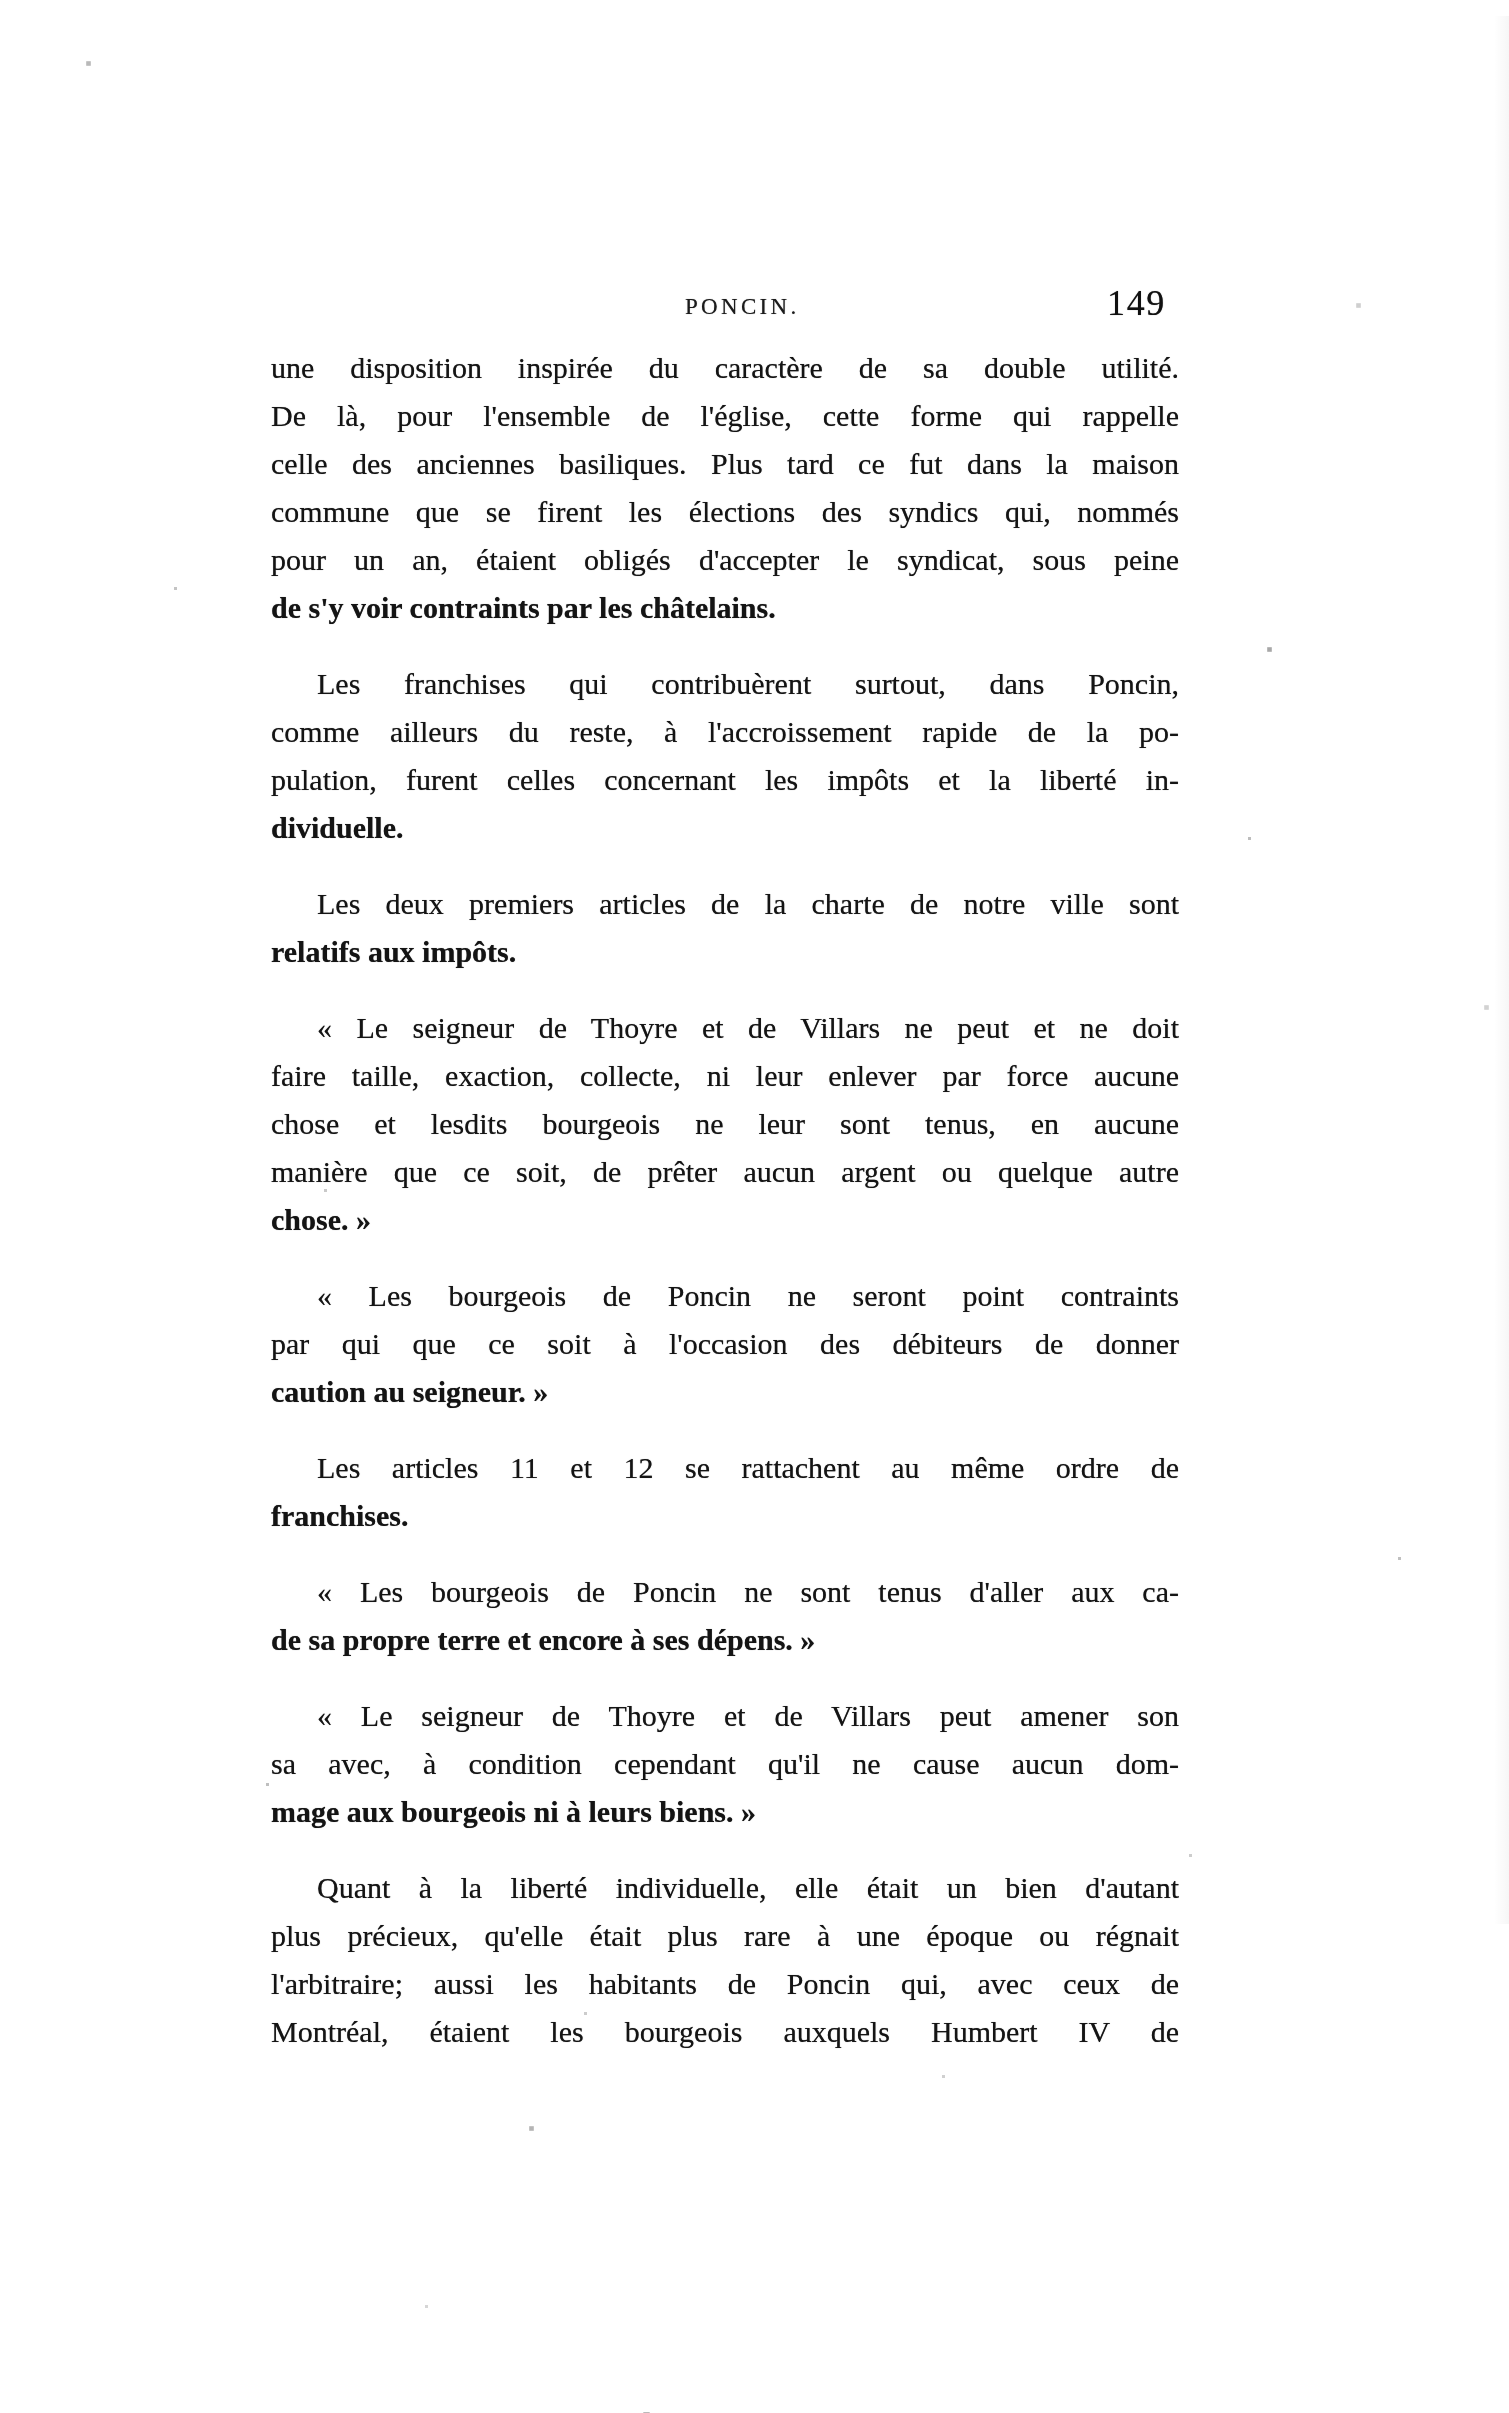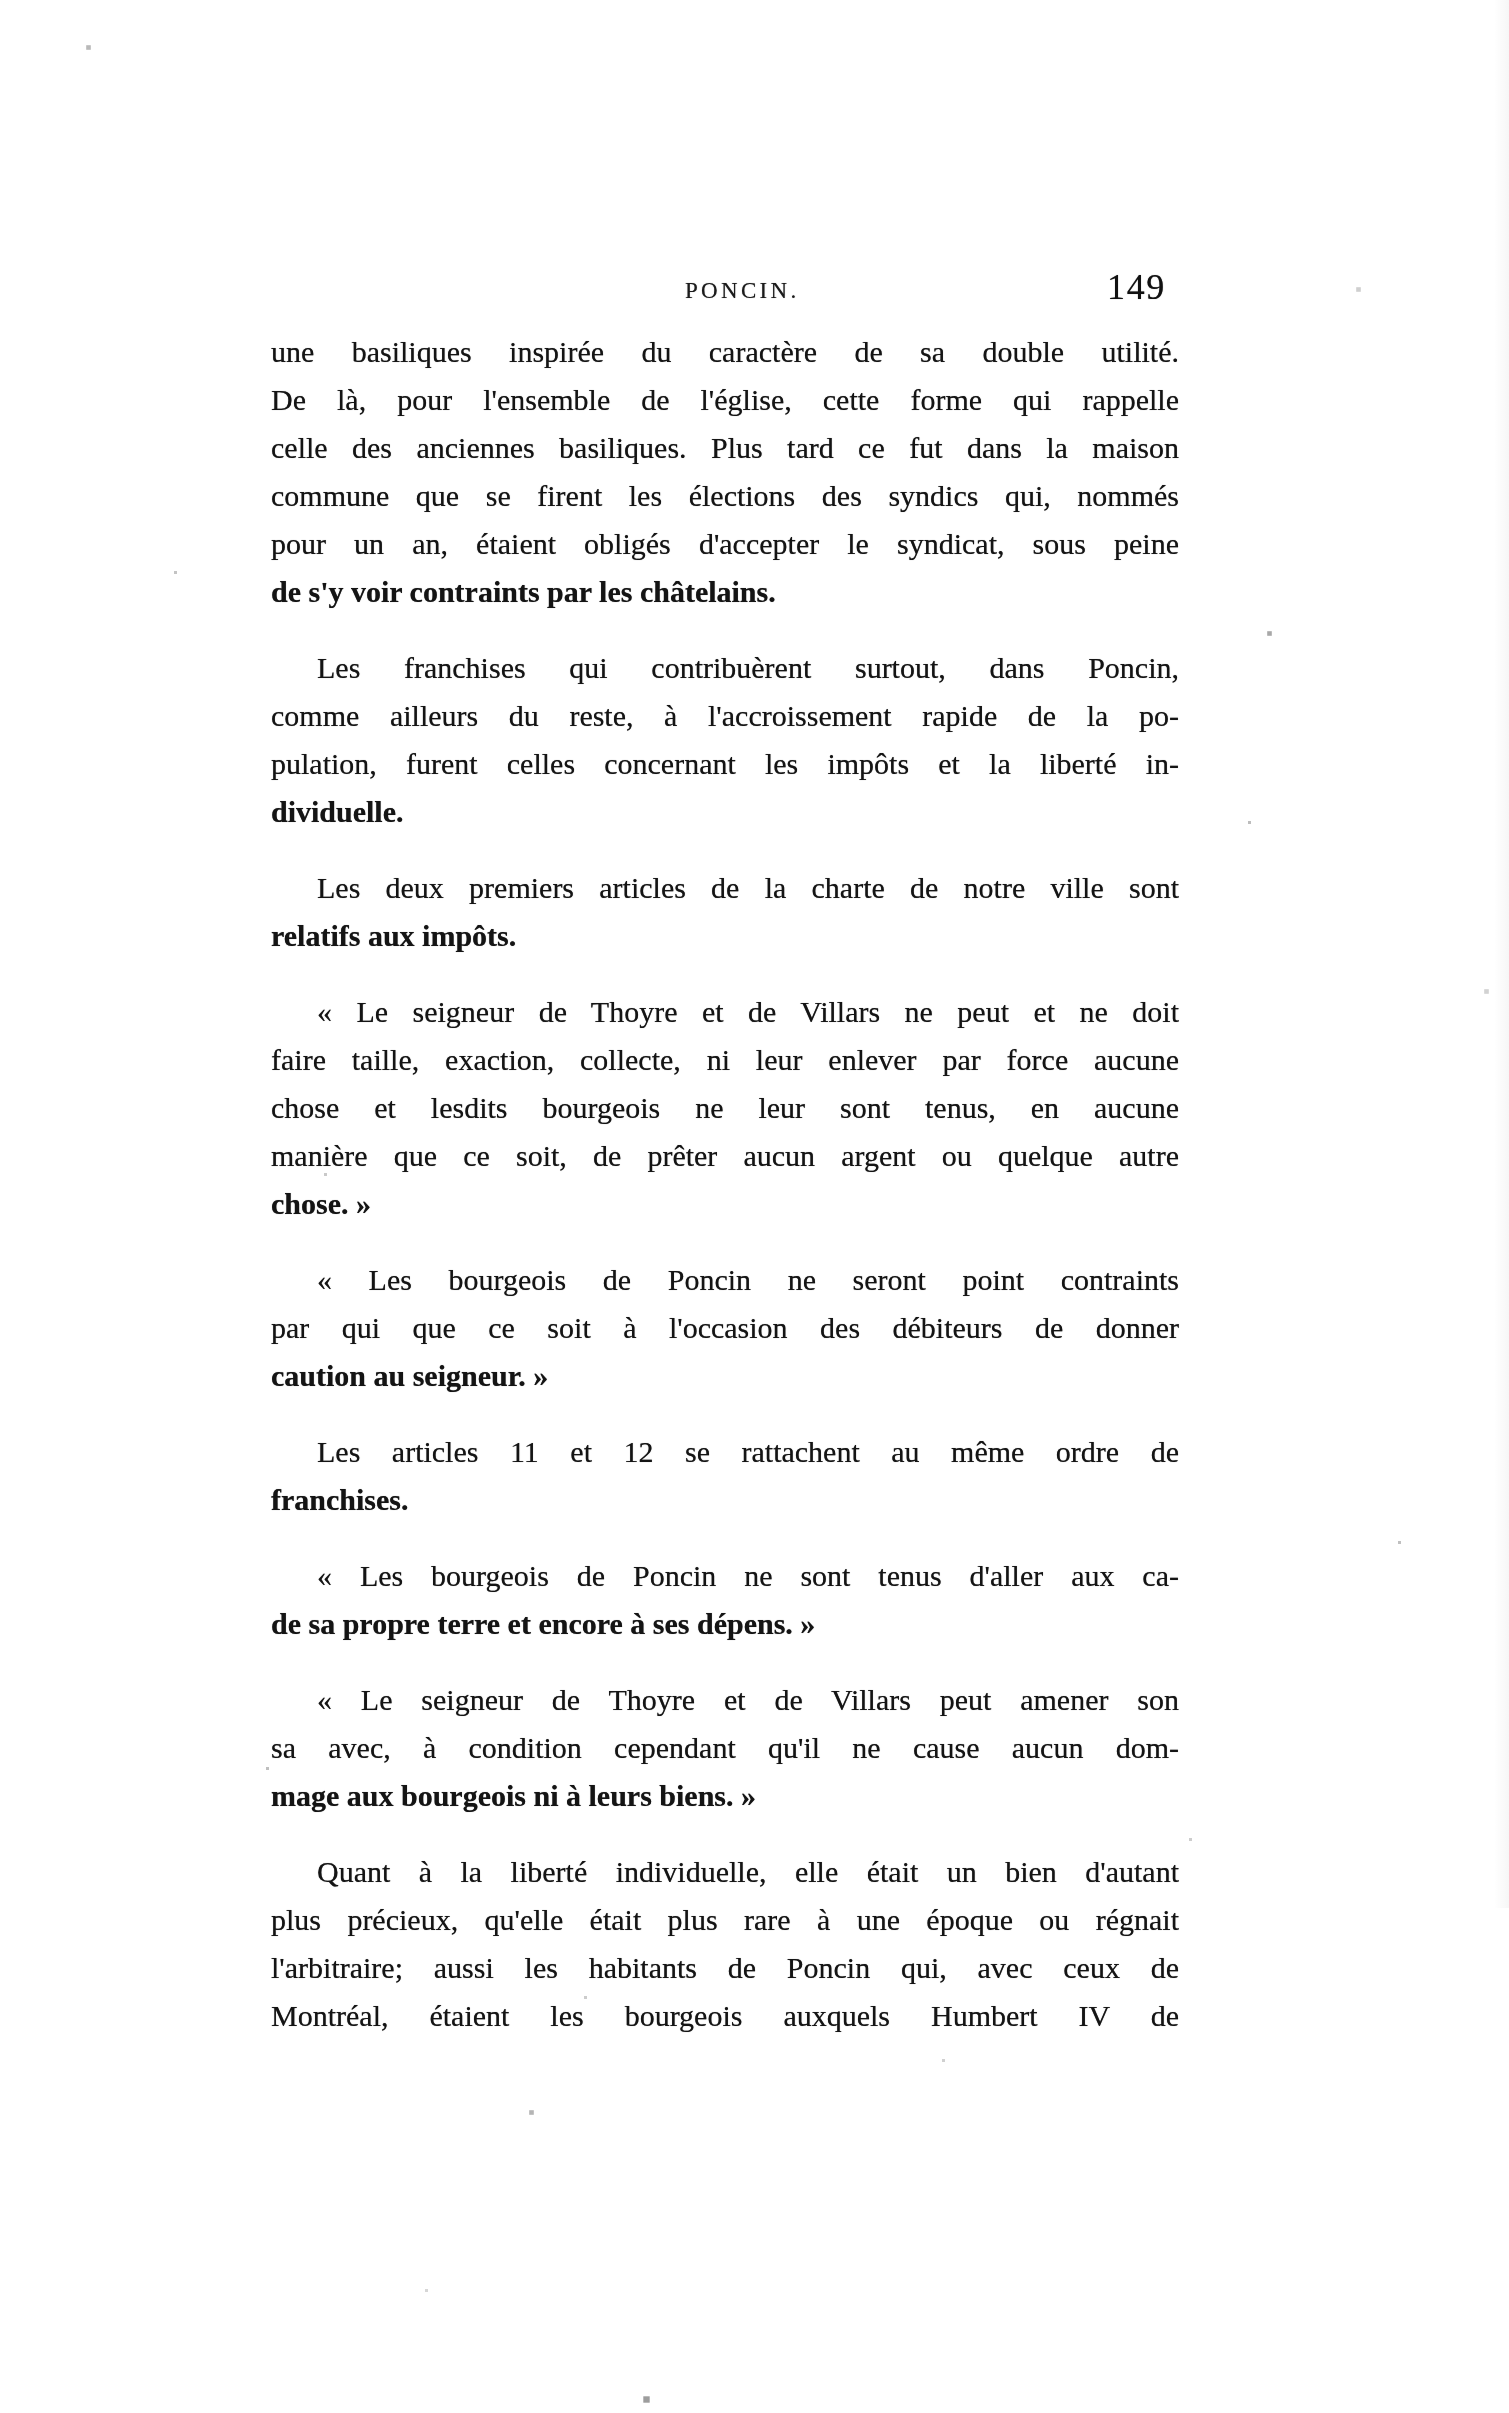--- a/index.html
+++ b/index.html
@@ -6,21 +6,21 @@
     margin: 0;
     padding: 0;
     background: #ffffff;
     width: 1509px;
     height: 2413px;
     overflow: hidden;
     position: relative;
   }
   .page {
     position: absolute;
-    left: 0; top: 0;
+    left: 0; top: 16px;
     width: 1509px;
     height: 1908px;
     background:
       linear-gradient(to left, rgba(0,0,0,0.035), rgba(0,0,0,0) 15px),
       #ffffff;
     font-family: "Liberation Serif", "DejaVu Serif", serif;
     color: #161616;
   }
   .running-title {
     position: absolute;
@@ -91,21 +91,21 @@
 
 <div class="page">
 
   <div class="noise"></div>
 
   <div class="running-title">PONCIN.</div>
 
   <div class="page-number">149</div>
 
   <div class="body-text">
-    <div class="line">une basiliques inspirée du caractère de sa double utilité.</div>
+    <div class="line">une disposition inspirée du caractère de sa double utilité.</div>
     <div class="line">De là, pour l'ensemble de l'église, cette forme qui rappelle</div>
     <div class="line">celle des anciennes basiliques. Plus tard ce fut dans la maison</div>
     <div class="line">commune que se firent les élections des syndics qui, nommés</div>
     <div class="line">pour un an, étaient obligés d'accepter le syndicat, sous peine</div>
     <div class="line last">de s'y voir contraints par les châtelains.</div>
     <div class="line indent">Les franchises qui contribuèrent surtout, dans Poncin,</div>
     <div class="line">comme ailleurs du reste, à l'accroissement rapide de la po-</div>
     <div class="line">pulation, furent celles concernant les impôts et la liberté in-</div>
     <div class="line last">dividuelle.</div>
     <div class="line indent">Les deux premiers articles de la charte de notre ville sont</div>

